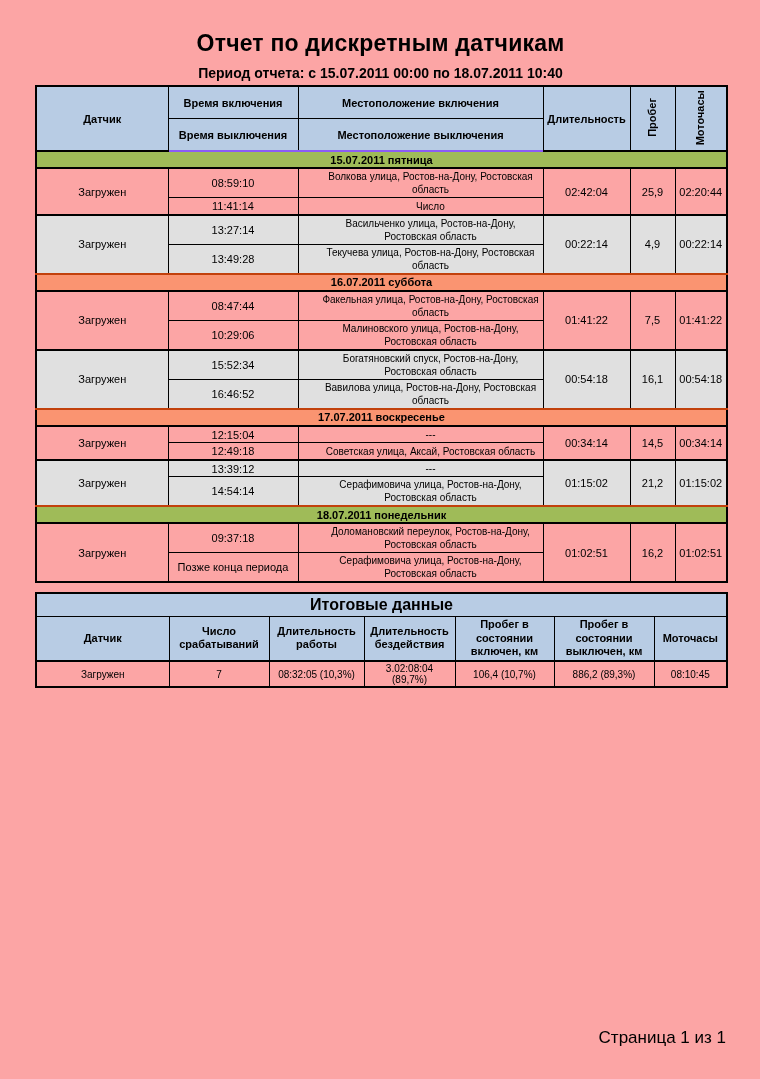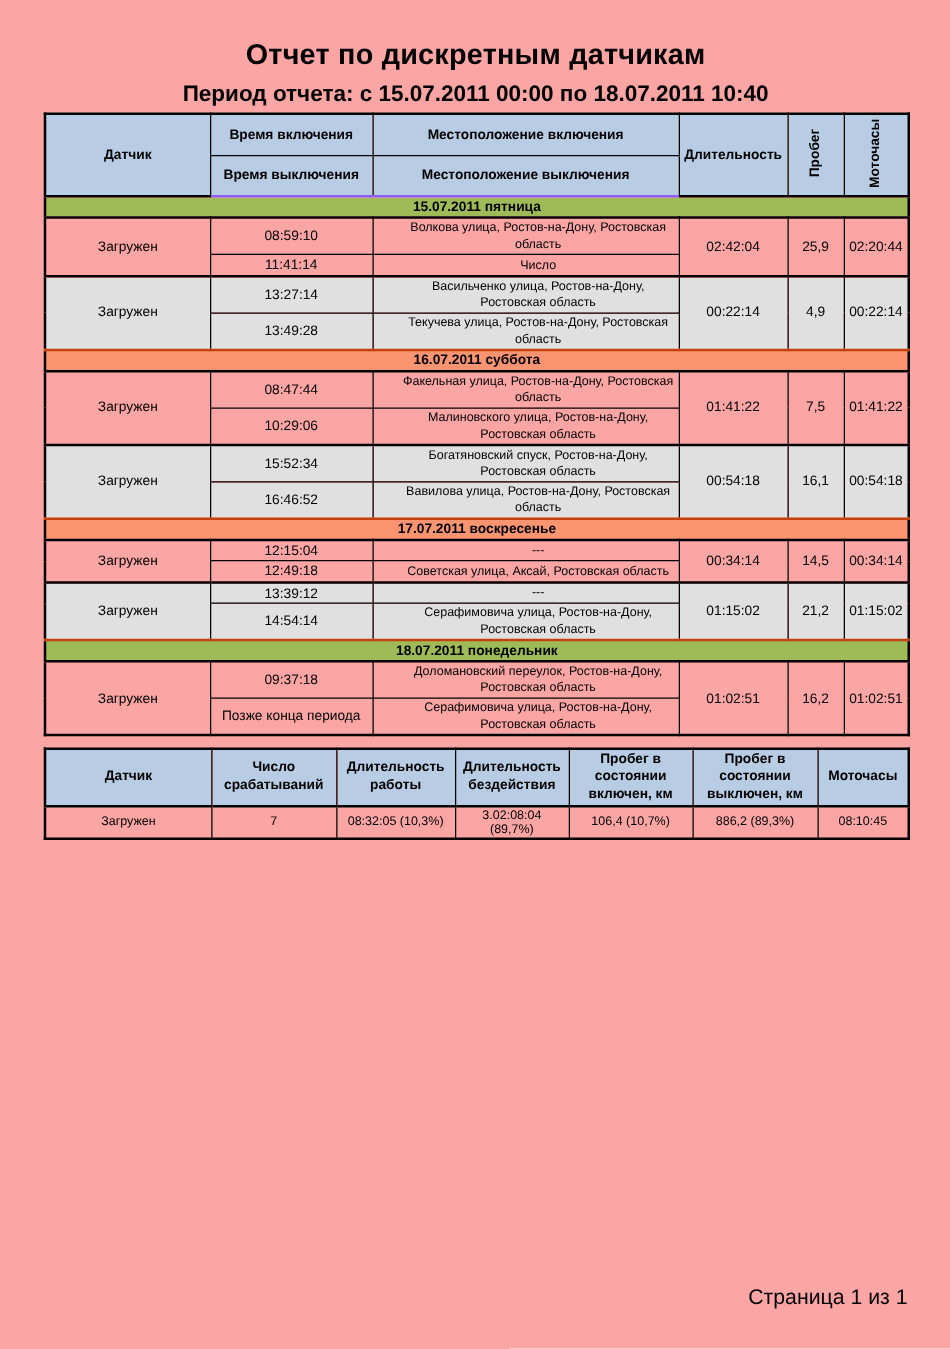--- a/index.html
+++ b/index.html
@@ -16,21 +16,21 @@
 
   .title {
     text-align: center;
     font-size: 23px;
     font-weight: bold;
     margin-bottom: 8px;
     letter-spacing: 0.2px;
   }
   .subtitle, .vehicle {
     text-align: center;
-    font-size: 18px;
+    font-size: 14px;
     font-weight: bold;
     margin-bottom: 4px;
     white-space: pre;
   }
   .vehicle { margin-bottom: 10px; }
 
   table {
     border-collapse: collapse;
     border: 2px solid #000;
     width: 691px;
@@ -235,20 +235,23 @@
         <colgroup>
           <col style="width:133px">
             <col style="width:100px">
             <col style="width:95px">
           <col style="width:91px">
             <col style="width:99px">
             <col style="width:100px">
             <col style="width:73px">
         </colgroup>
         <thead>
+          <tr class="sum-title">
+            <td colspan="7">Итоговые данные</td>
+          </tr>
           <tr class="sum-head">
               <th>Датчик</th>
               <th>Число срабатываний</th>
               <th>Длительность работы</th>
               <th>Длительность бездействия</th>
               <th>Пробег в состоянии включен, км</th>
               <th>Пробег в состоянии выключен, км</th>
               <th>Моточасы</th>
             </tr>
         </thead>

